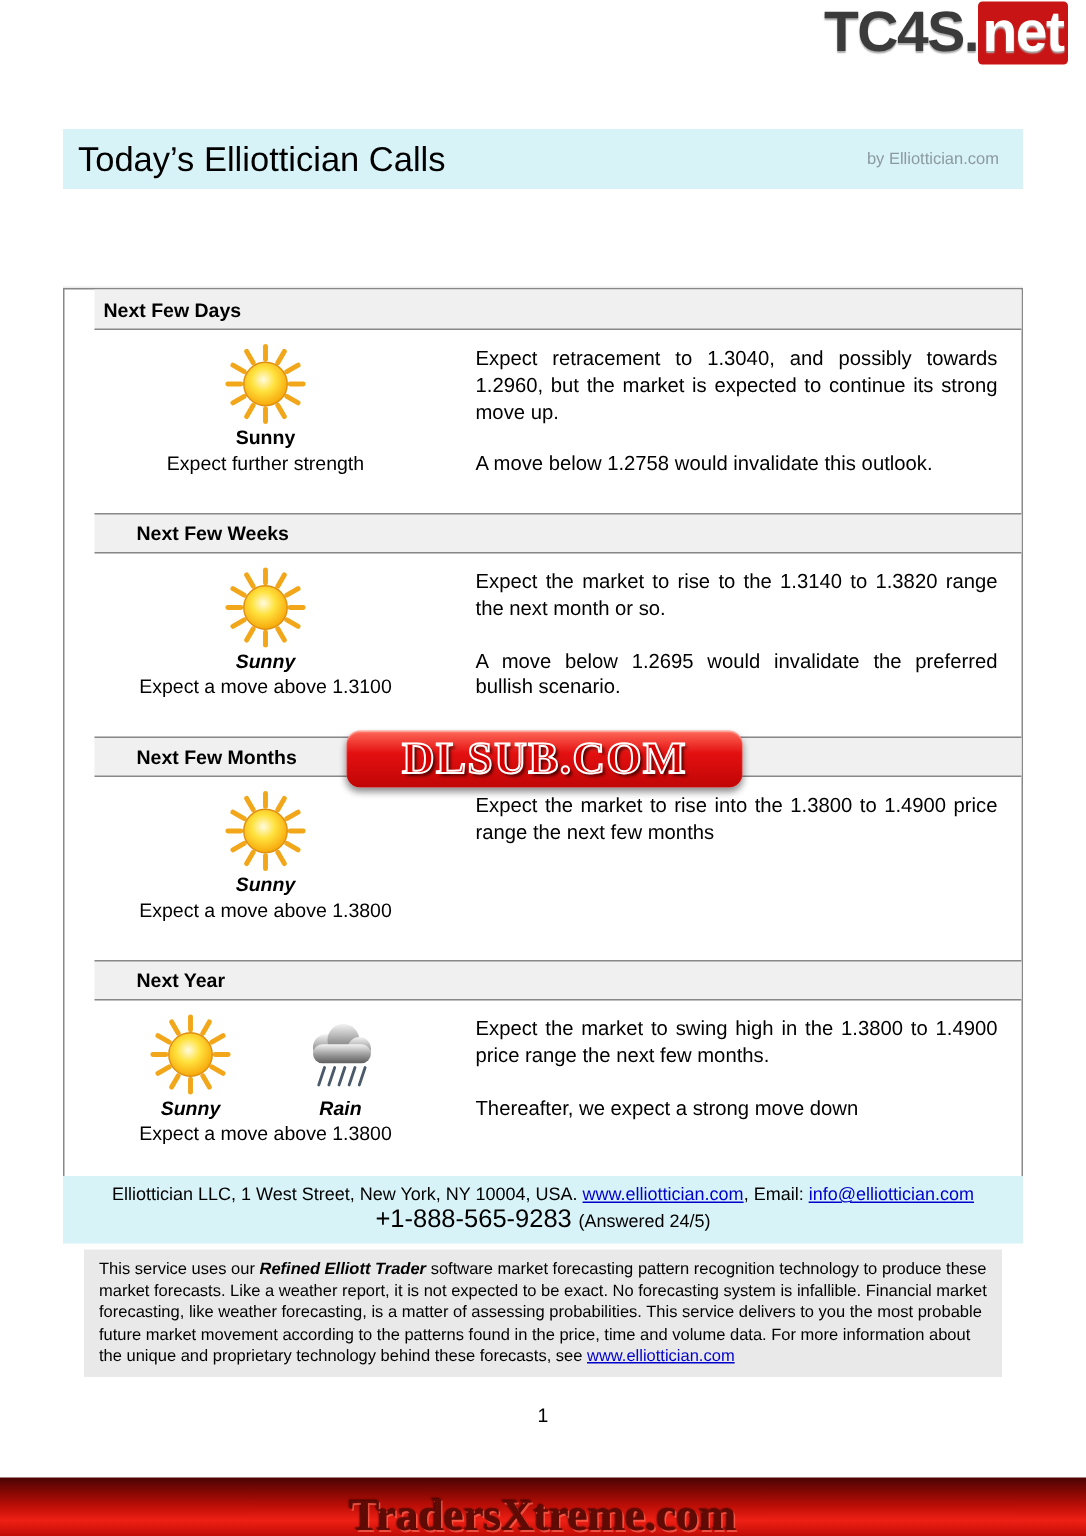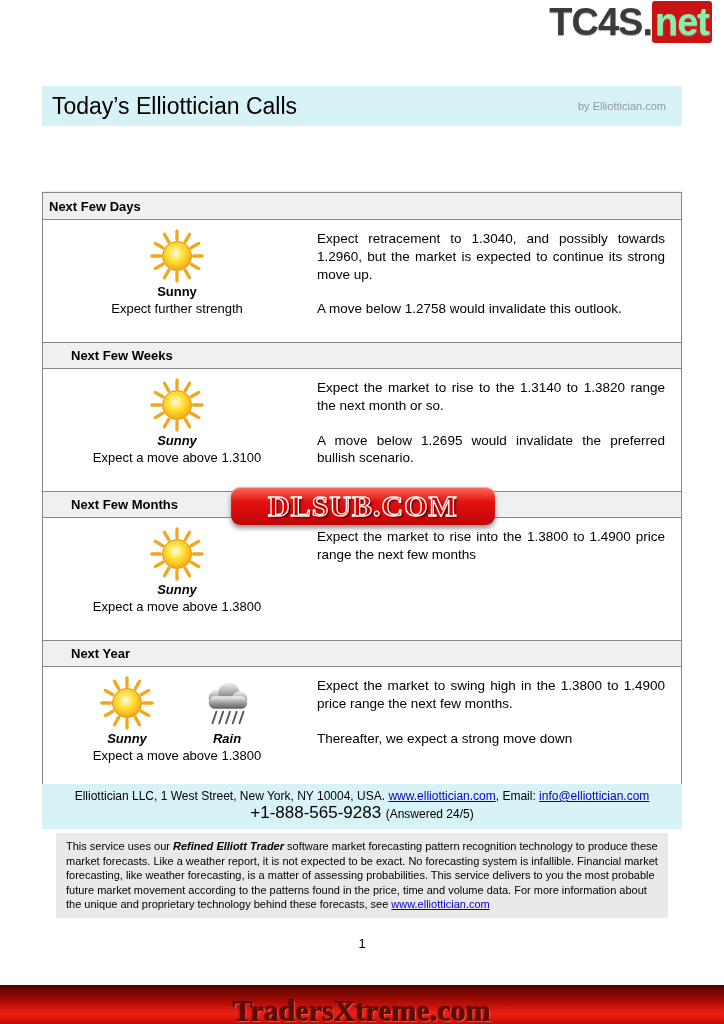--- a/index.html
+++ b/index.html
@@ -3,42 +3,42 @@
 <meta charset="utf-8">
 <style>
   html,body { margin:0; padding:0; background:#ffffff; }
   .page { position:relative; width:724px; height:1024px; background:#fff;
           font-family:"Liberation Sans", sans-serif; color:#000; overflow:hidden; }
 
   
   .logo { position:absolute; top:0; right:12px; font-size:38px; font-weight:bold;
           color:#3b3b3b; line-height:44px; letter-spacing:-1px;
           text-shadow:0 1px 1px #aaa; }
-  .logo .net { background:#c81414; border-radius:3px; padding:0 3px; color:#86efac; }
+  .logo .net { background:#c81414; border-radius:3px; padding:0 3px; color:#ffffff; }
 
   
   .header-bar { position:absolute; left:42px; top:86px; width:640px; height:40px;
                 background:#d8f3f8; display:flex; align-items:center;
                 justify-content:space-between; box-sizing:border-box; padding:0 16px 0 10px; }
   .title { font-size:23px; font-weight:400; }
   .byline { font-size:11px; color:#8a9aa0; }
 
   
   .forecast-bar { position:absolute; left:42px; top:147px; width:640px; height:21px;
                   background:#ececec; display:flex; align-items:center;
                   box-sizing:border-box; padding-left:8px; font-size:13px; gap:6px;margin-top:44px; }
   .fb-label { font-weight:bold; }
   .fb-date { font-style:italic; }
 
   
   .report-table { position:absolute; left:42px; top:192px; width:640px;
                   border:1px solid #888; box-sizing:border-box; background:#fff; }
   .section-header { height:27px; background:#f0f0f0; border-bottom:1px solid #888;
                     display:flex; align-items:center; padding-left:6px;
-                    font-weight:bold; font-size:13px; box-sizing:border-box; }
+                    font-weight:bold; font-size:13px; box-sizing:border-box;margin-left:20px; }
   .section + .section .section-header { border-top:1px solid #888;padding-left:28px; }
   .section-body { display:flex; height:122px; }
   .weather-col { width:268px; box-sizing:border-box; padding-top:8px;
                  display:flex; flex-direction:column; align-items:center; }
   .weather-items { display:flex; gap:44px; }
   .weather-item { display:flex; flex-direction:column; align-items:center; }
   .weather-label { font-weight:bold; font-style:italic; font-size:13px; }
   .section.s0 .weather-label { font-style:normal; }
   .weather-caption { font-size:13px; margin-top:2px; }
   .text-col { flex:1; box-sizing:border-box; padding:10px 16px 0 6px;

